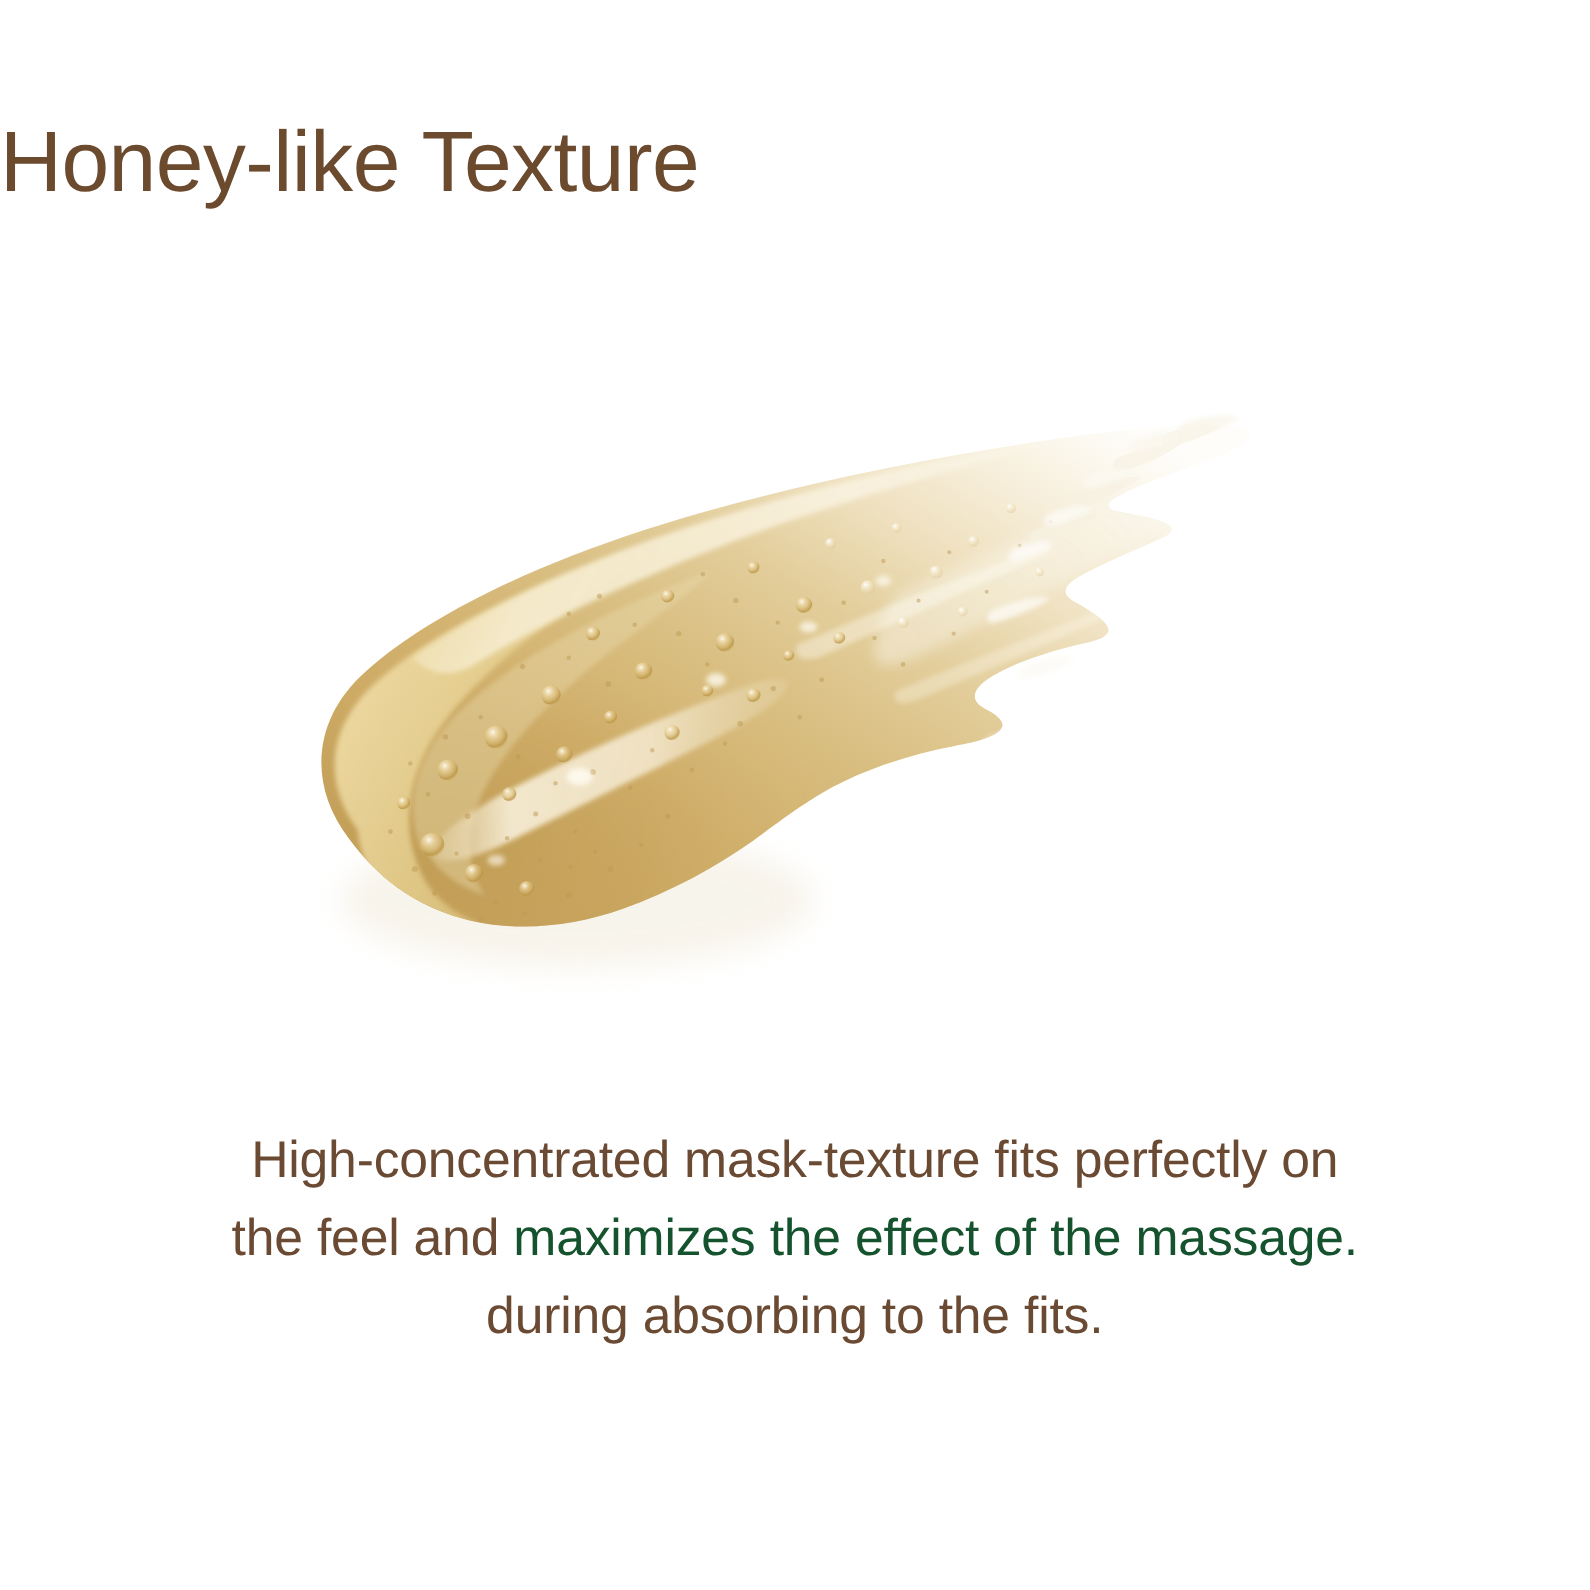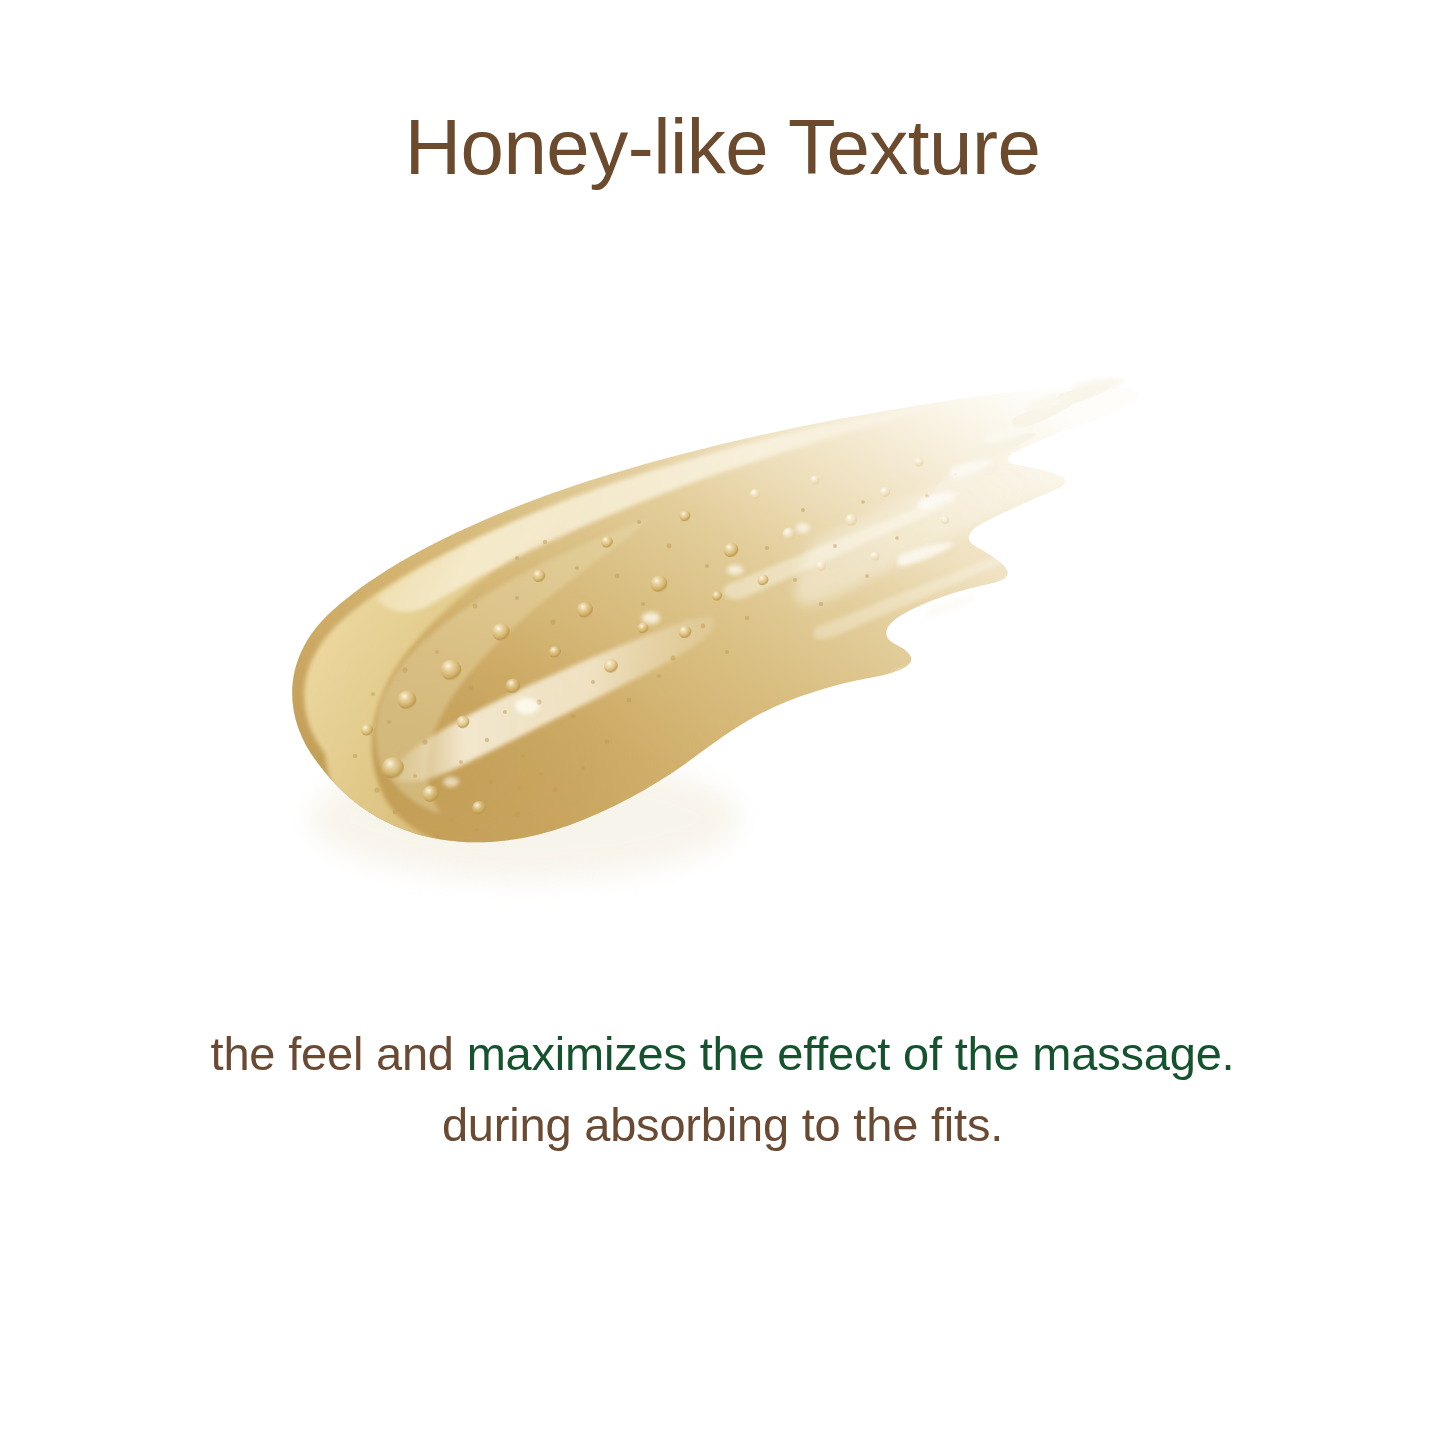--- a/index.html
+++ b/index.html
@@ -15,21 +15,20 @@
     overflow: hidden;
     font-family: "Liberation Sans", sans-serif;
   }
 
   
   #title {
     position: absolute;
     left: 0;
     top: 108px;
     width: 1445px;
-    text-align: center;
     font-family: "Liberation Sans", sans-serif;
     font-size: 78px;
     line-height: 1.0;
     font-weight: 400;
     letter-spacing: -0.5px;
     color: #6B4A2E;
     white-space: nowrap;
   }
 
   
@@ -338,17 +337,18 @@
         <path d="M 736,62 C 754,56 770,54 778,58 C 766,66 748,72 736,74 C 728,75 728,66 736,62 Z" fill="#FBF8F0" filter="url(#blurSm)"></path>
         <path d="M 700,96 C 716,90 732,88 740,92 C 728,100 712,106 700,108 C 692,109 692,100 700,96 Z" fill="#FCFAF4" filter="url(#blurSm)"></path>
         <path d="M 668,128 C 682,122 696,120 704,124 C 692,132 678,138 668,140 C 660,141 660,132 668,128 Z" fill="#FDFBF7" filter="url(#blurSm)"></path>
         <path d="M 648,184 C 668,176 690,170 700,174 C 686,184 664,192 650,196 C 640,198 640,188 648,184 Z" fill="#FCF9F2" filter="url(#blurSm)"></path>
         <path d="M 676,236 C 696,228 716,224 724,228 C 710,238 690,246 676,248 C 668,249 668,240 676,236 Z" fill="#FDFBF6" filter="url(#blurSm)"></path>
       </g>
     </svg>
   </div>
 
   <div id="body-copy">
+    <span class="ln">High-concentrated mask-texture fits perfectly on</span>
     <span class="ln"><span>the feel and </span><span class="gold">maximizes the effect of the massage.</span></span>
     <span class="ln">during absorbing to the fits.</span>
   </div>
 
 </div>
 
 </body></html>

